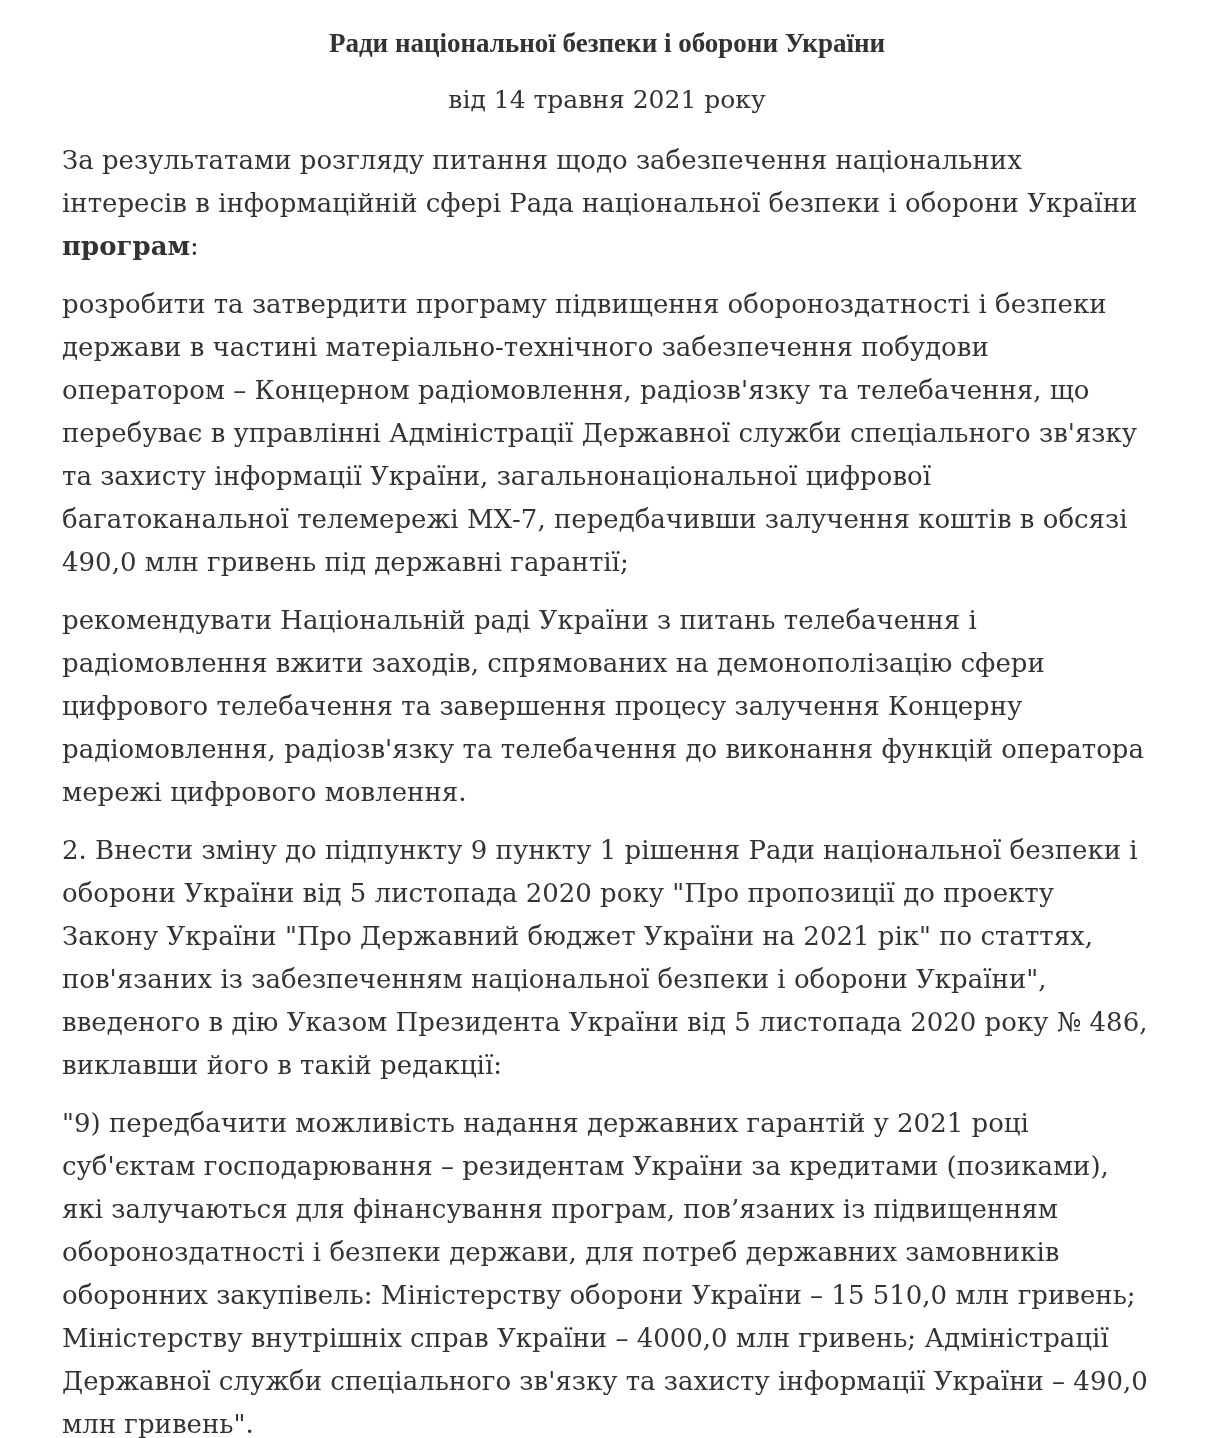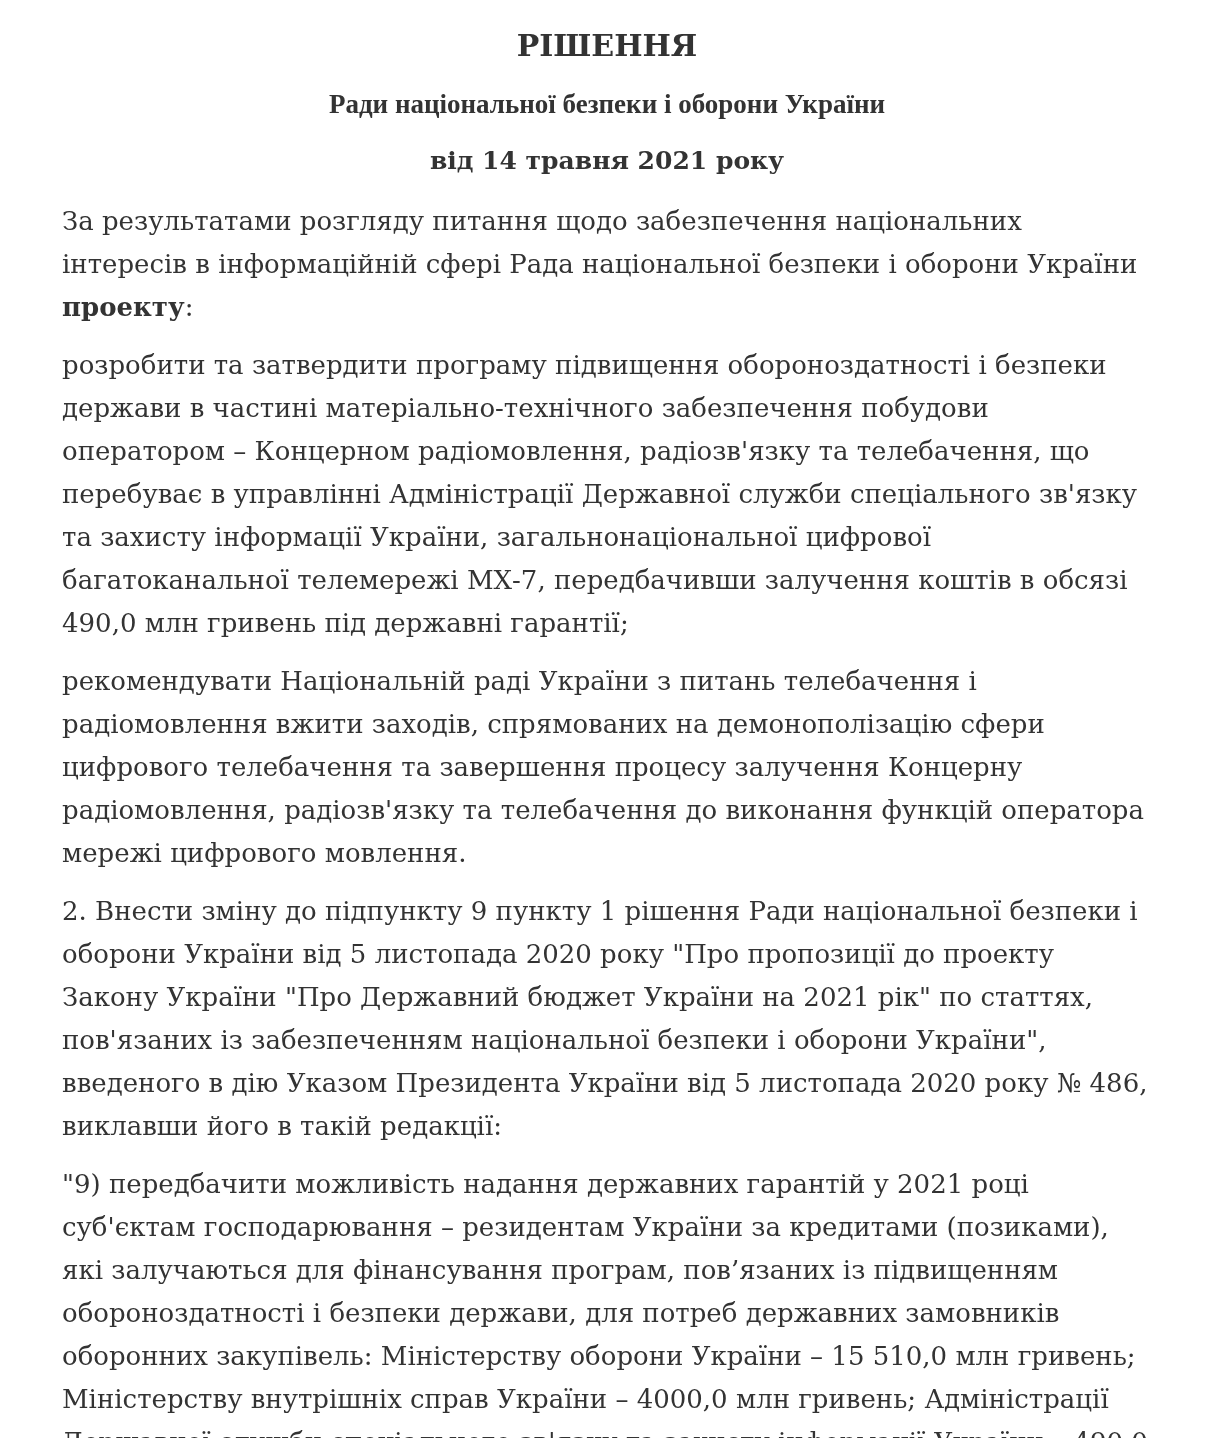--- a/index.html
+++ b/index.html
@@ -26,21 +26,21 @@
   }
   .doc-org {
     font-size: 27px;
     font-weight: bold;
     margin: 0 0 23px 0;
     line-height: 1.3;
     font-family: Liberation Serif, serif;
   }
   .doc-date {
     font-size: 25px;
-    font-weight: bold;
+    font-weight: normal;
     margin: 0 0 22px 0;
     line-height: 1.3;
   }
   .doc-subject {
     font-size: 27px;
     font-weight: bold;
     margin: 0 0 80px 0;
     line-height: 1.3;
   }
   .para {
@@ -49,28 +49,27 @@
     margin: 0 0 15px 0;
     text-align: left;
   }
   .para b, .para strong { font-weight: bold; }
 </style>
 </head>
 <body>
 
 <div class="doc">
 
-  <div class="doc-title center">РІШЕННЯ</div>
 
   <div class="doc-org center">Ради національної безпеки і оборони України</div>
 
   <div class="doc-date center">від 14 травня 2021 року</div>
 
 
-  <p class="para"><span>За результатами розгляду питання щодо забезпечення національних інтересів в інформаційній сфері Рада національної безпеки і оборони України </span><strong>проекту</strong><span>:</span></p>
+  <p class="para"><span>За результатами розгляду питання щодо забезпечення національних інтересів в інформаційній сфері Рада національної безпеки і оборони України </span><strong>програм</strong><span>:</span></p>
 
 
   <p class="para">розробити та затвердити програму підвищення обороноздатності і безпеки держави в частині матеріально-технічного забезпечення побудови оператором – Концерном радіомовлення, радіозв'язку та телебачення, що перебуває в управлінні Адміністрації Державної служби спеціального зв'язку та захисту інформації України, загальнонаціональної цифрової багатоканальної телемережі МХ-7, передбачивши залучення коштів в обсязі 490,0 млн гривень під державні гарантії;</p>
 
   <p class="para">рекомендувати Національній раді України з питань телебачення і радіомовлення вжити заходів, спрямованих на демонополізацію сфери цифрового телебачення та завершення процесу залучення Концерну радіомовлення, радіозв'язку та телебачення до виконання функцій оператора мережі цифрового мовлення.</p>
 
   <p class="para">2. Внести зміну до підпункту 9 пункту 1 рішення Ради національної безпеки і оборони України від 5 листопада 2020 року "Про пропозиції до проекту Закону України "Про Державний бюджет України на 2021 рік" по статтях, пов'язаних із забезпеченням національної безпеки і оборони України", введеного в дію Указом Президента України від 5 листопада 2020 року № 486, виклавши його в такій редакції:</p>
 
   <p class="para">"9) передбачити можливість надання державних гарантій у 2021 році суб'єктам господарювання – резидентам України за кредитами (позиками), які залучаються для фінансування програм, пов’язаних із підвищенням обороноздатності і безпеки держави, для потреб державних замовників оборонних закупівель: Міністерству оборони України – 15&nbsp;510,0 млн гривень; Міністерству внутрішніх справ України – 4000,0 млн гривень; Адміністрації Державної служби спеціального зв'язку та захисту інформації України – 490,0 млн гривень".</p>
 

